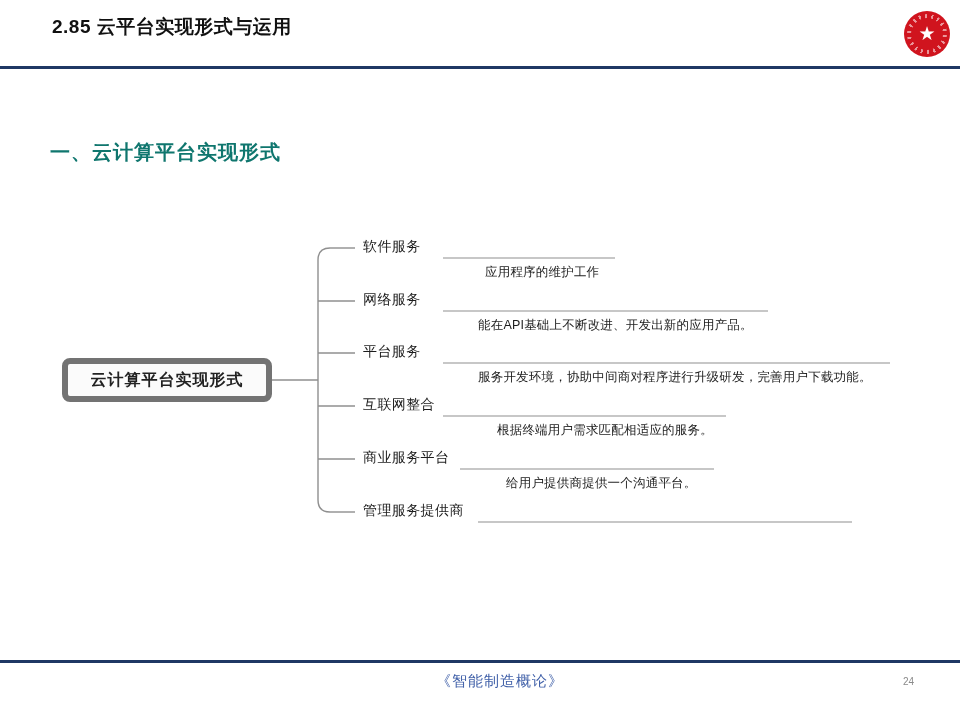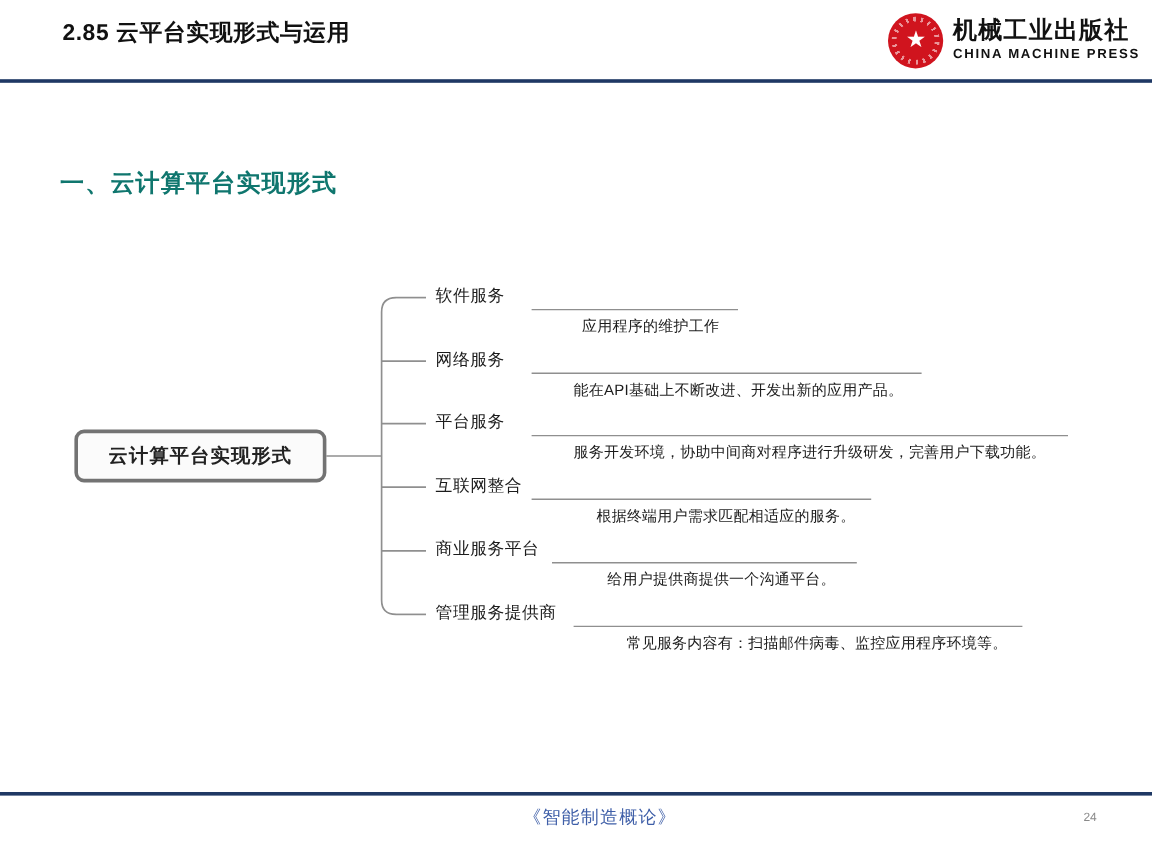--- a/index.html
+++ b/index.html
@@ -141,21 +141,21 @@
   .diagram svg {
     display: block;
   }
 
   .root-node {
     position: absolute;
     left: 62px;
     top: 168px;
     width: 210px;
     height: 44px;
-    border: 3px solid #737373;
+    border: 6px solid #737373;
     border-radius: 8px;
     background: #fbfbfb;
     display: flex;
     align-items: center;
     justify-content: center;
     font-size: 16px;
     font-weight: bold;
     color: #222;
     letter-spacing: 1px;
     box-sizing: border-box;
@@ -212,24 +212,20 @@
 <div class="slide">
 
   <div class="header">
     <div class="header-title">2.85 云平台实现形式与运用</div>
 
     <div class="logo-block">
       <div class="logo-mark">
         <div class="gear"></div>
         <div class="gear-inner"></div>
         <div class="star">★</div>
-      </div>
-      <div class="logo-text">
-        <div class="logo-cn">机械工业出版社</div>
-        <div class="logo-en">CHINA MACHINE PRESS</div>
       </div>
     </div>
 
     <div class="header-rule"></div>
   </div>
 
   <div class="section-heading">一、云计算平台实现形式</div>
 
   <div class="diagram">
 
@@ -265,20 +261,19 @@
     <div class="branch-label" style="left:363px; top:153px;">平台服务</div>
     <div class="branch-desc" style="left:478px; top:155px;">服务开发环境，协助中间商对程序进行升级研发，完善用户下载功能。</div>
 
     <div class="branch-label" style="left:363px; top:206px;">互联网整合</div>
     <div class="branch-desc" style="left:497px; top:208px;">根据终端用户需求匹配相适应的服务。</div>
 
     <div class="branch-label" style="left:363px; top:259px;">商业服务平台</div>
     <div class="branch-desc" style="left:506px; top:261px;">给用户提供商提供一个沟通平台。</div>
 
     <div class="branch-label" style="left:363px; top:312px;">管理服务提供商</div>
-    <div class="branch-desc" style="left:522px; top:314px;">常见服务内容有：扫描邮件病毒、监控应用程序环境等。</div>
   </div>
 
   <div class="footer-rule"></div>
   <div class="footer-title">《智能制造概论》</div>
   <div class="page-number">24</div>
 
 </div>
 
 </body></html>

